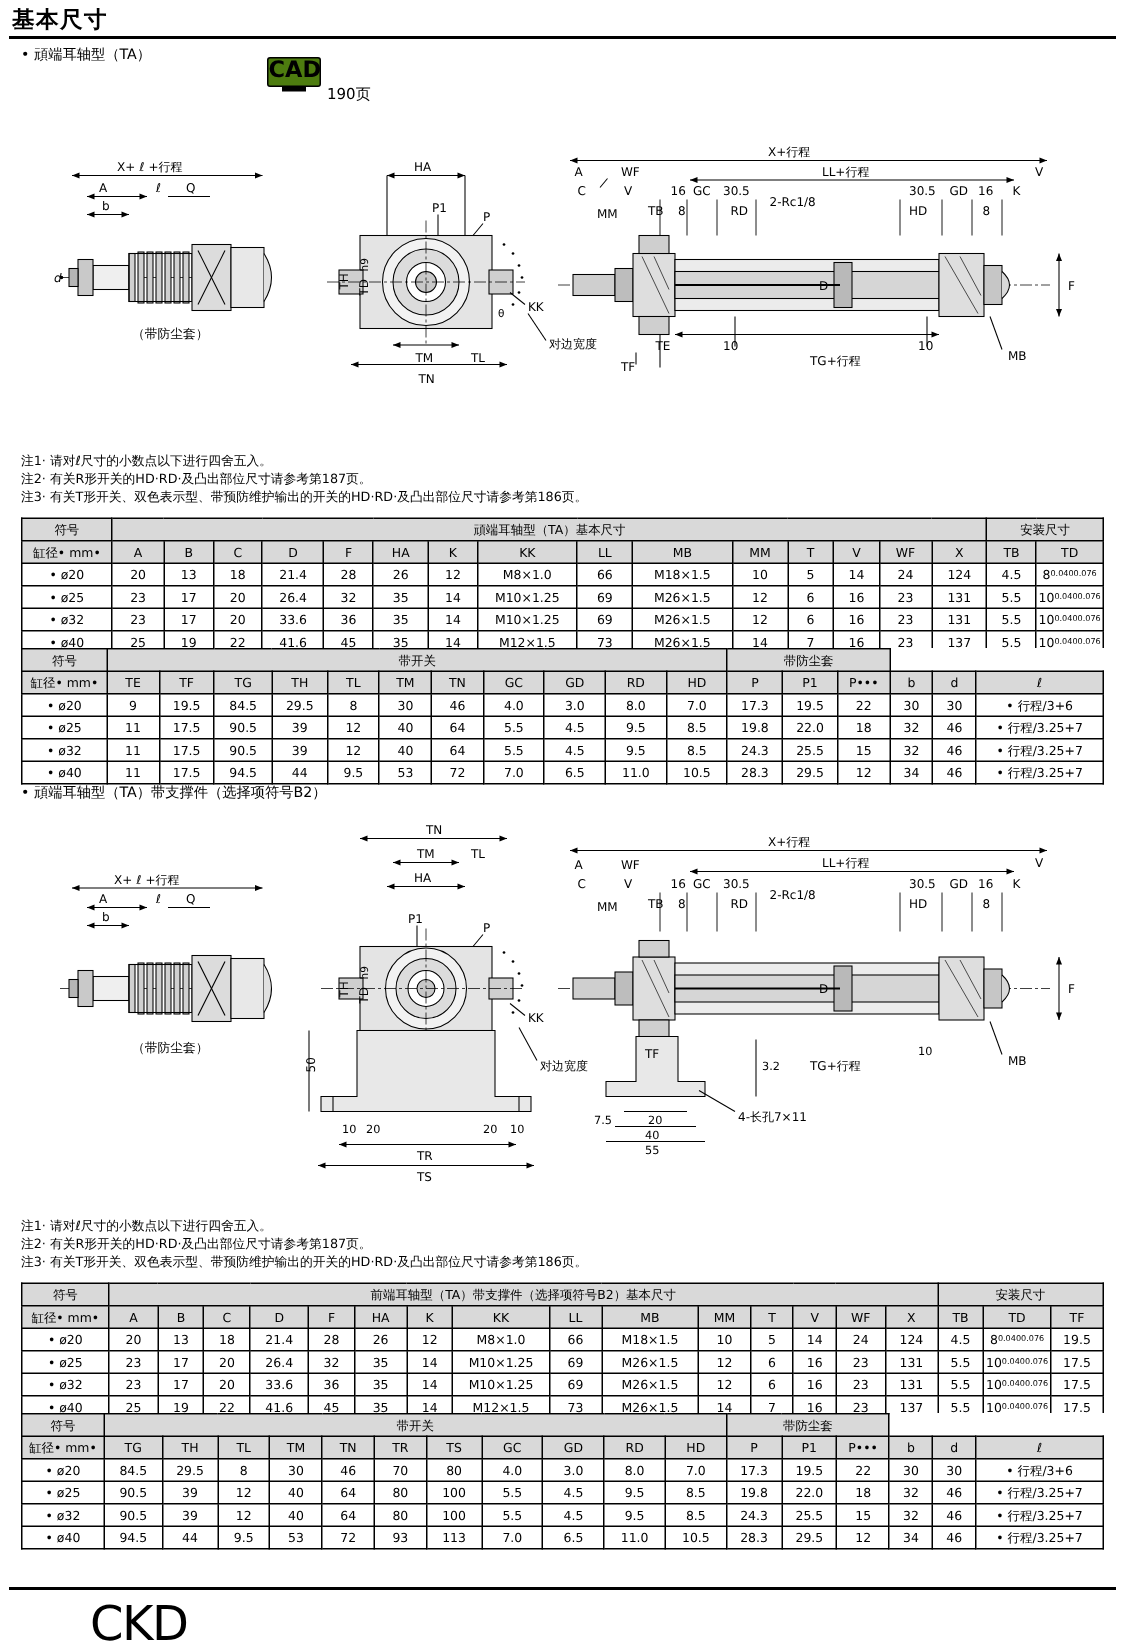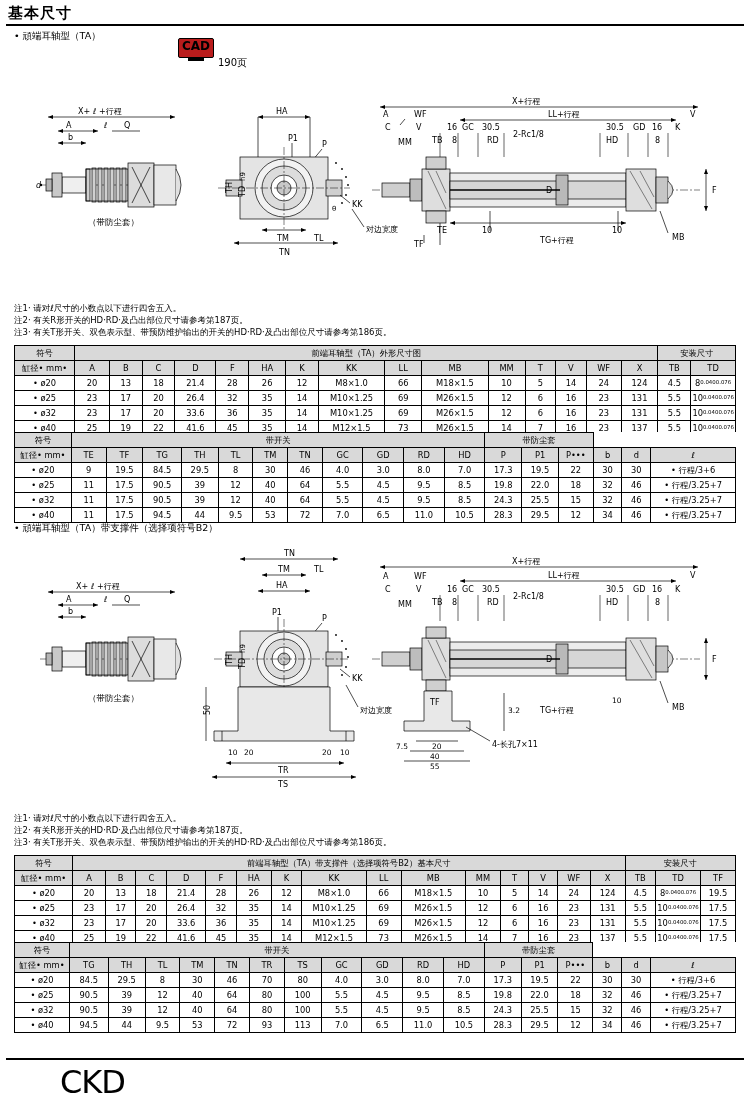--- a/index.html
+++ b/index.html
@@ -15,22 +15,22 @@
   
   .page-title{
     position:absolute;left:8px;top:4px;
     font-size:15px;font-weight:bold;letter-spacing:1px;
   }
   .title-rule{position:absolute;left:6px;top:24px;width:738px;height:2px;background:#000;}
 
   .sub-head{position:absolute;left:14px;top:30px;font-size:9.5px;}
   .cad-badge{
     position:absolute;left:178px;top:38px;width:34px;height:18px;
-    border:1.5px solid #000;border-radius:2px;background:#b91c1c;
-    font-size:12px;font-weight:bold;text-align:center;line-height:14px;
+    border:1.5px solid #000;border-radius:2px;background:#4d7c0f;
+    font-size:15px;font-weight:bold;text-align:center;line-height:14px;
   }
   .cad-badge:after{content:"";position:absolute;left:9px;bottom:-4px;width:16px;height:3px;background:#000;}
   .cad-page{position:absolute;left:218px;top:56px;font-size:10px;}
 
   
   .fig{position:absolute;border:0;}
   .fig svg{display:block;}
 
   
   .notes{position:absolute;font-size:8.5px;line-height:12px;}
@@ -273,21 +273,21 @@
   <div class="notes" style="left:14px;top:302px;">
     <div>注1· 请对ℓ尺寸的小数点以下进行四舍五入。</div>
     <div>注2· 有关R形开关的HD·RD·及凸出部位尺寸请参考第187页。</div>
     <div>注3· 有关T形开关、双色表示型、带预防维护输出的开关的HD·RD·及凸出部位尺寸请参考第186页。</div>
   </div>
 
   <table class="dim" style="left:14px;top:345px;width:722px;">
     <tbody>
         <tr>
       <td class="lbl-cell" style="width:56px;">符号</td>
-      <td class="hdr-grey" colspan="15">前端耳轴型（TA）外形尺寸图</td>
+      <td class="hdr-grey" colspan="15">頑端耳轴型（TA）基本尺寸</td>
       <td class="hdr-grey" colspan="2">安装尺寸</td>
     </tr>
     <tr>
       <td class="lbl-cell">缸径• mm•</td>
       <td class="hdr-grey" style="width:32px">A</td>
       <td class="hdr-grey" style="width:30px">B</td>
       <td class="hdr-grey" style="width:30px">C</td>
       <td class="hdr-grey" style="width:38px">D</td>
       <td class="hdr-grey" style="width:30px">F</td>
       <td class="hdr-grey" style="width:34px">HA</td>

